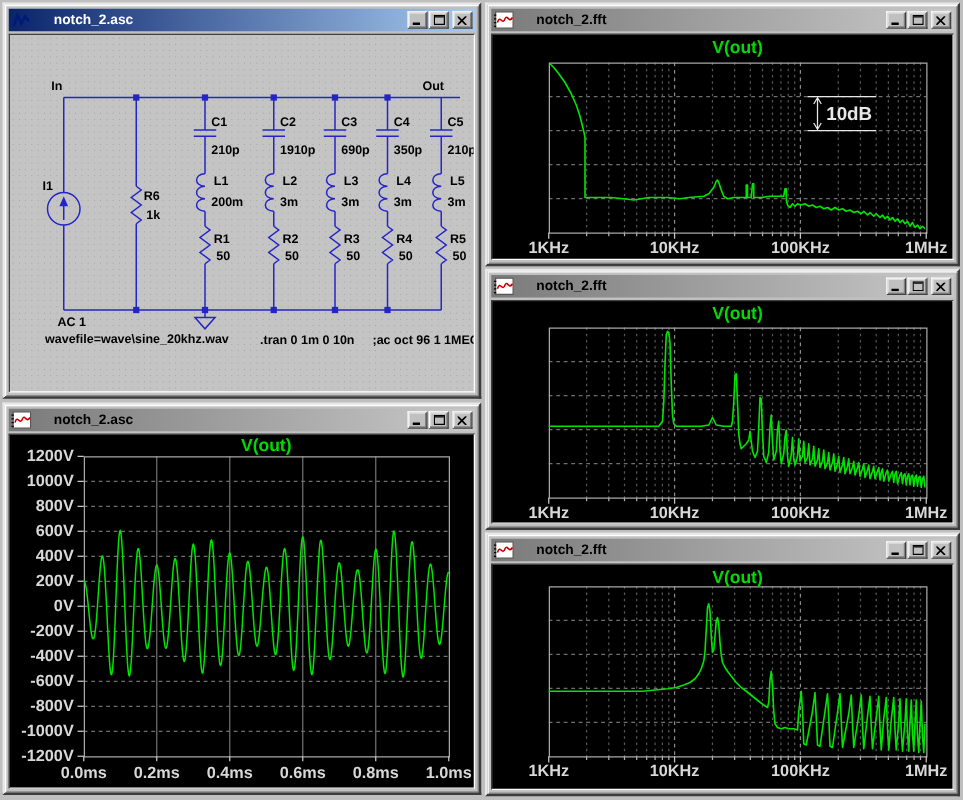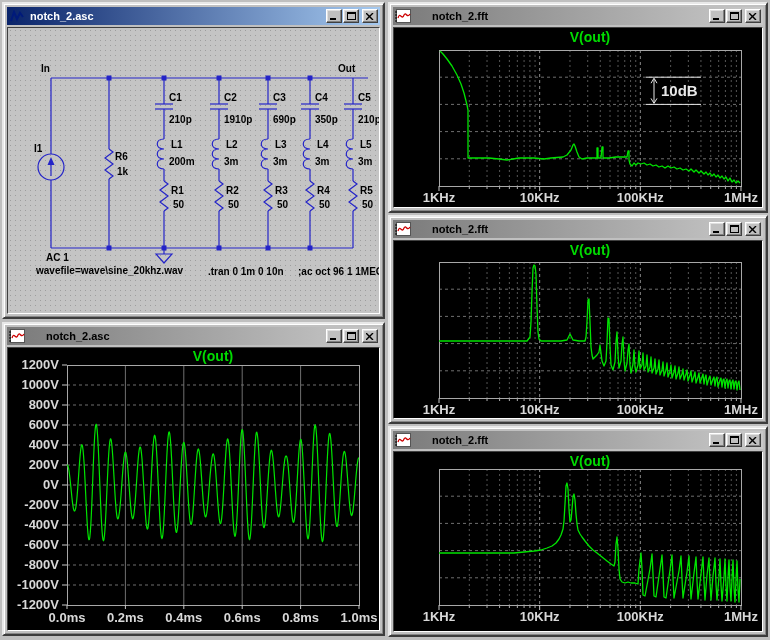--- a/index.html
+++ b/index.html
@@ -11,22 +11,22 @@
     position:absolute;background:#c0c0c0;
     border:2px solid;border-color:#e8e8e8 #3c3c3c #3c3c3c #e8e8e8;
     box-shadow:inset 1px 1px 0 #ffffff, inset -1px -1px 0 #878787;
     padding:3px;display:flex;flex-direction:column;box-sizing:border-box;
   }
   .titlebar{
     height:18px;flex:0 0 18px;display:flex;align-items:center;
     padding:0 2px;user-select:none;
   }
   .titlebar.active{background:linear-gradient(90deg,#0a246a,#a6caf0);color:#ffffff;}
-  .titlebar.inactive{background:linear-gradient(90deg,#7a7a7a,#c9c9c9);color:#000000;gap:16px;}
-  .ttext{font-size:11px;font-weight:bold;margin-left:5px;flex:1;white-space:nowrap;overflow:hidden;}
+  .titlebar.inactive{background:linear-gradient(90deg,#7a7a7a,#c9c9c9);color:#000000;}
+  .ttext{font-size:11px;font-weight:bold;margin-left:18px;flex:1;white-space:nowrap;overflow:hidden;}
   .ticon{width:16px;height:14px;display:inline-flex;align-items:center;justify-content:center;}
   .tbtns{display:flex;align-items:center;}
   .tb{
     width:16px;height:14px;background:#c0c0c0;margin-left:1px;padding:0;
     border:1px solid;border-color:#ffffff #404040 #404040 #ffffff;
     box-shadow:inset -1px -1px 0 #808080,inset 1px 1px 0 #dfdfdf;
     display:inline-flex;align-items:center;justify-content:center;cursor:default;
   }
   .tb.close{margin-left:3px;}
   .client{

